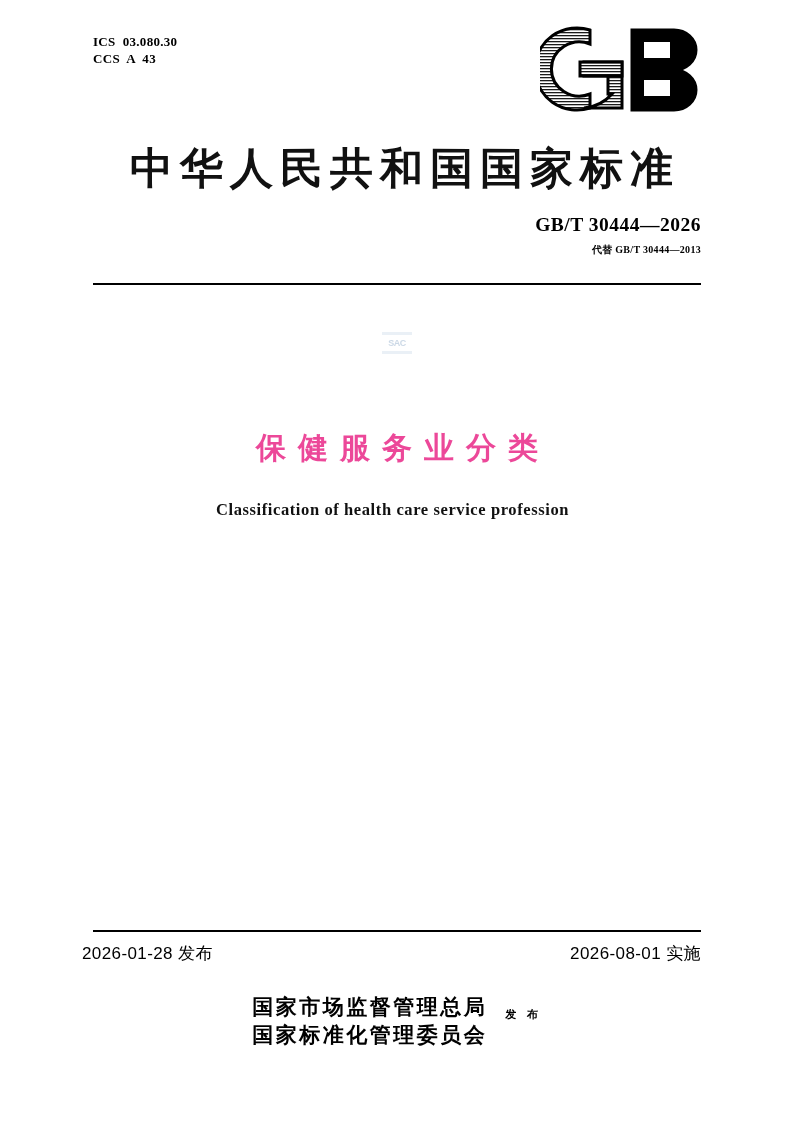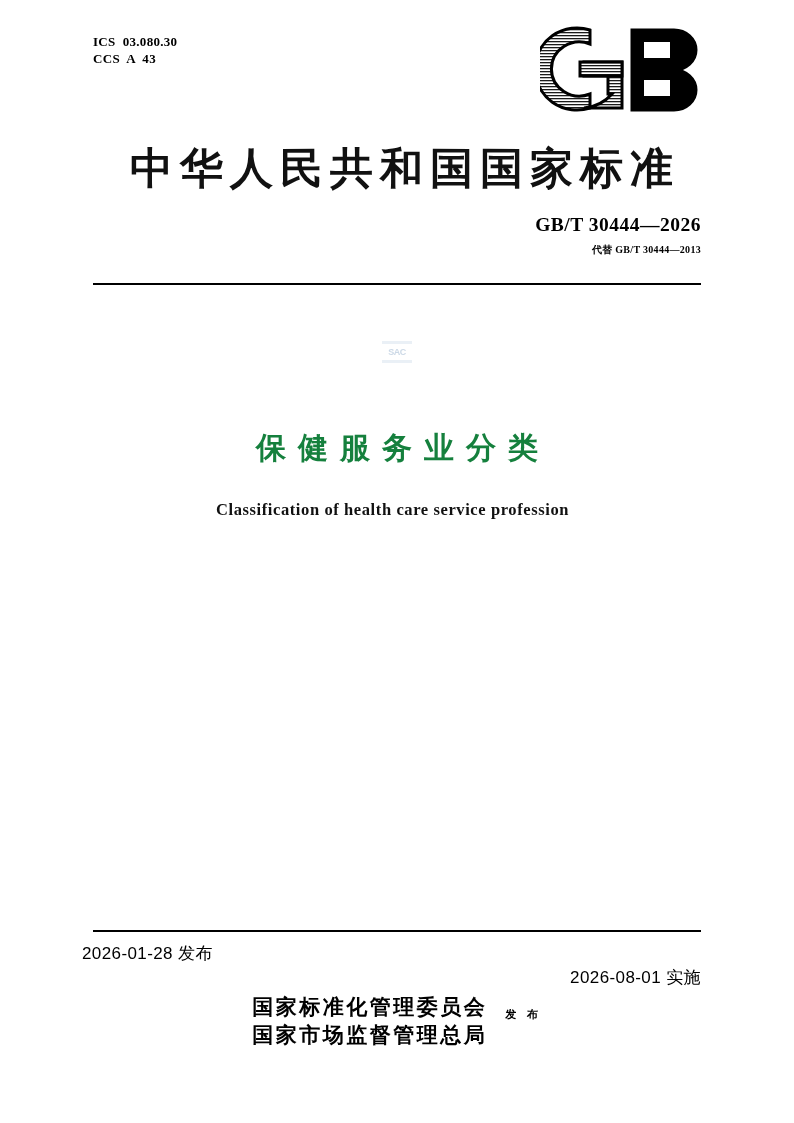--- a/index.html
+++ b/index.html
@@ -97,21 +97,21 @@
     right: 93px;
     top: 930px;
     height: 2px;
     background: #000;
   }
 
   
   .watermark {
     position: absolute;
     left: 50%;
-    top: 337px;
+    top: 328px;
     transform: translateX(-50%);
     width: 30px;
     height: 30px;
     color: #c3d2e2;
     font-family: "Liberation Sans", sans-serif;
     font-size: 9px;
     font-weight: bold;
     letter-spacing: -0.5px;
     display: flex;
     align-items: center;
@@ -133,21 +133,21 @@
     position: absolute;
     left: 0;
     right: 0;
     top: 428px;
     text-align: center;
     font-family: "Liberation Sans", sans-serif;
     font-weight: bold;
     font-size: 30px;
     letter-spacing: 12px;
     padding-left: 12px;
-    color: #15803d;
+    color: #ec4899;
   }
   .doc-title-en {
     position: absolute;
     left: 0;
     right: 9px;
     top: 500px;
     text-align: center;
     font-family: "Liberation Serif", serif;
     font-weight: bold;
     font-size: 16.5px;
@@ -166,21 +166,20 @@
     white-space: nowrap;
   }
   .date-implement {
     position: absolute;
     right: 93px;
     top: 942px;
     font-family: "Liberation Sans", sans-serif;
     font-size: 17px;
     letter-spacing: 0.4px;
     white-space: nowrap;
-    margin-top: 24px;
   }
 
   
   .issuer {
     position: absolute;
     left: 0;
     right: 0;
     top: 993px;
     display: flex;
     justify-content: center;
@@ -259,19 +258,19 @@
   </div>
 
   <div class="doc-title-cn">保健服务业分类</div>
   <div class="doc-title-en">Classification of health care service profession</div>
 
   <div class="date-release">2026-01-28 发布</div>
   <div class="date-implement">2026-08-01 实施</div>
 
   <div class="issuer">
     <div class="issuer-names">
+      <div>国家市场监督管理总局</div>
       <div>国家标准化管理委员会</div>
-      <div>国家市场监督管理总局</div>
     </div>
     <div class="issuer-action">发 布</div>
   </div>
 
 </div>
 
 </body></html>

